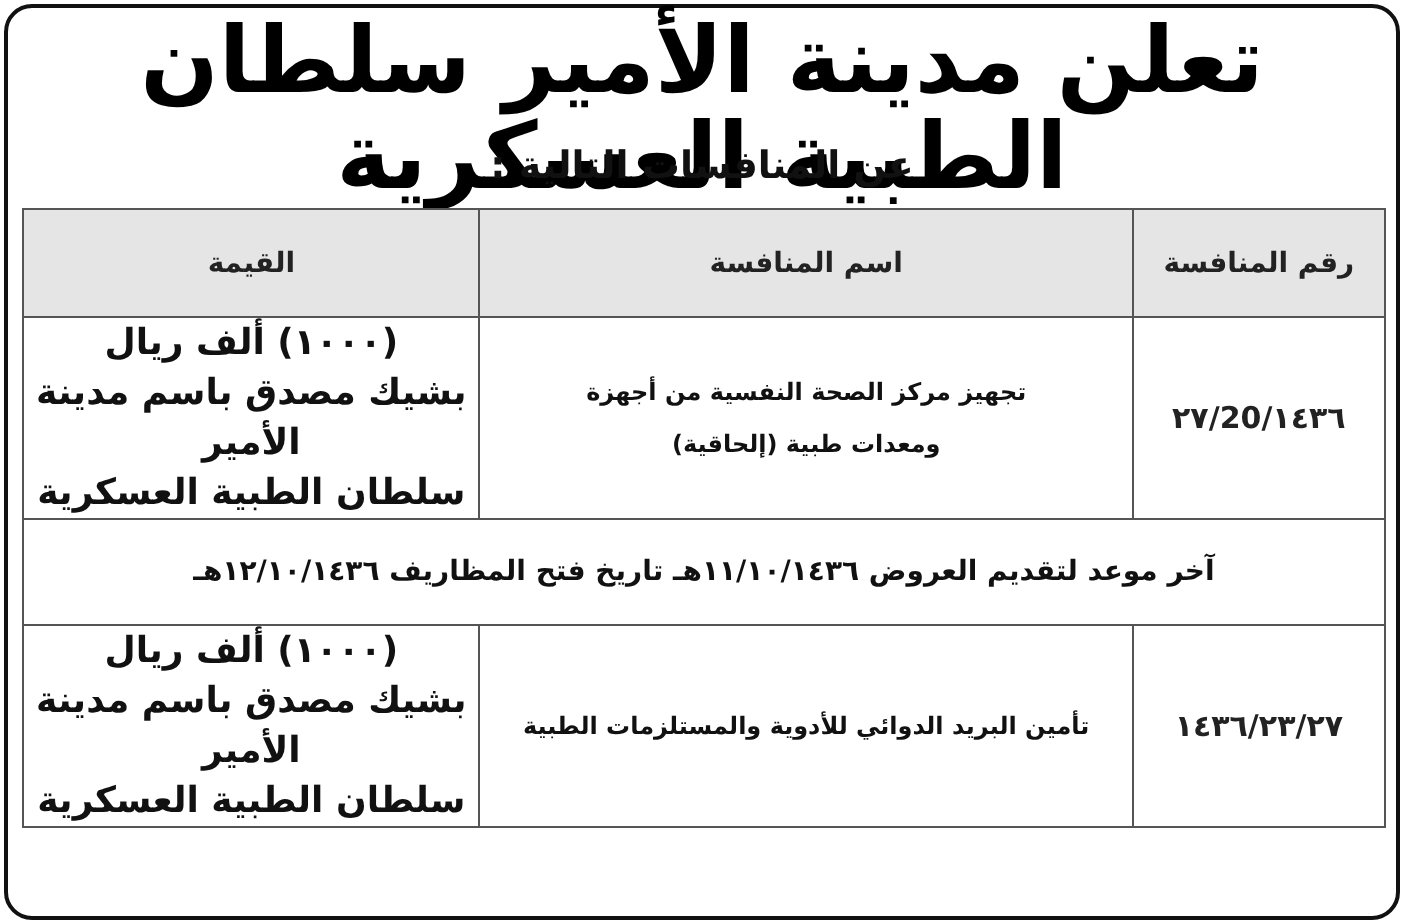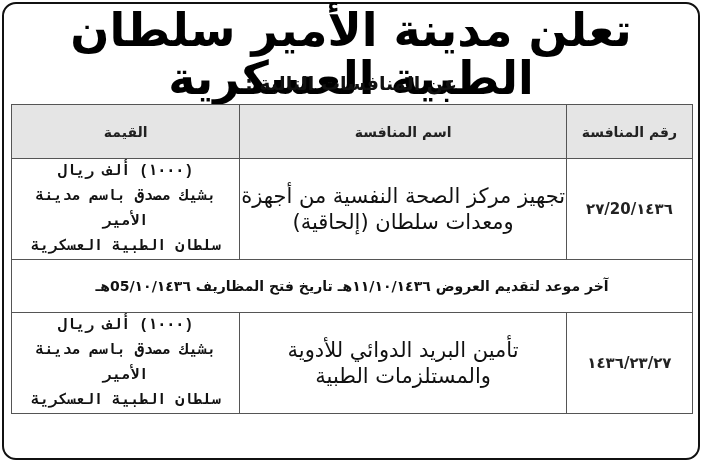--- a/index.html
+++ b/index.html
@@ -14,22 +14,22 @@
                 direction: rtl; font-size: 19px; font-weight: bold; line-height: 28px; color: #111; }
     table.tenders { position: absolute; left: 11px; top: 104px; width: 682px;
                     border-collapse: collapse; direction: rtl; table-layout: fixed; }
     table.tenders td, table.tenders th { border: 1px solid #555; text-align: center;
                     vertical-align: middle; padding: 0; }
     table.tenders th { background: #e5e5e5; height: 53px; font-size: 14px; font-weight: bold; color: #222; }
     .col-num { width: 126px; }
     .col-name { width: 326px; }
     .col-value { width: 228px; }
     td.num { font-size: 15px; font-weight: bold; height: 96px; color: #222; }
-    td.name { font-size: 21px; font-weight: normal; line-height: 26px; color: #111; }
-    td.value { font-size: 15px; font-weight: bold; line-height: 25px; color: #111; font-family: Liberation Mono, monospace; }
+    td.name { font-size: 12px; font-weight: bold; line-height: 26px; color: #111; }
+    td.value { font-size: 18px; font-weight: bold; line-height: 25px; color: #111; }
     td.deadline { height: 52px; font-size: 14px; font-weight: bold; color: #111; }
     .line { display: block; }
   </style>
 </head>
 <body>
 
 <div class="frame"></div>
 
 <div class="title">تعلن مدينة الأمير سلطان الطبية العسكرية</div>
 <div class="subtitle">عن المنافسات التالية :</div>
@@ -45,30 +45,30 @@
       <th>رقم المنافسة</th>
       <th>اسم المنافسة</th>
       <th>القيمة</th>
     </tr>
   </thead>
   <tbody>
     <tr>
       <td class="num">١٤٣٦/20/٢٧</td>
       <td class="name">
         <span class="line">تجهيز مركز الصحة النفسية من أجهزة</span>
-        <span class="line">ومعدات سلطان (إلحاقية)</span>
+        <span class="line">ومعدات طبية (إلحاقية)</span>
       </td>
       <td class="value">
         <span class="line">(١٠٠٠) ألف ريال</span>
         <span class="line">بشيك مصدق باسم مدينة الأمير</span>
         <span class="line">سلطان الطبية العسكرية</span>
       </td>
     </tr>
     <tr>
-      <td class="deadline" colspan="3">آخر موعد لتقديم العروض ١١/١٠/١٤٣٦هـ تاريخ فتح المظاريف 05/١٠/١٤٣٦هـ</td>
+      <td class="deadline" colspan="3">آخر موعد لتقديم العروض ١١/١٠/١٤٣٦هـ تاريخ فتح المظاريف ١٢/١٠/١٤٣٦هـ</td>
     </tr>
     <tr>
       <td class="num">١٤٣٦/٢٣/٢٧</td>
       <td class="name">
         <span class="line">تأمين البريد الدوائي للأدوية والمستلزمات الطبية</span>
       </td>
       <td class="value">
         <span class="line">(١٠٠٠) ألف ريال</span>
         <span class="line">بشيك مصدق باسم مدينة الأمير</span>
         <span class="line">سلطان الطبية العسكرية</span>

